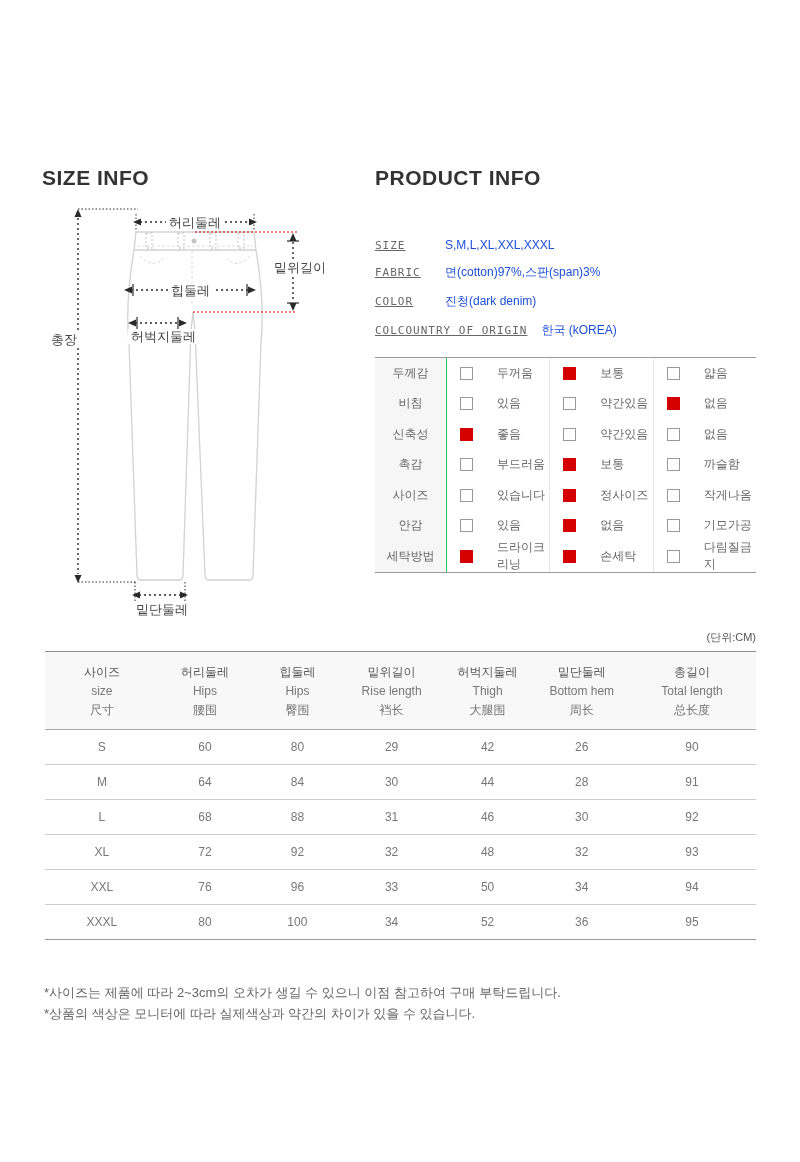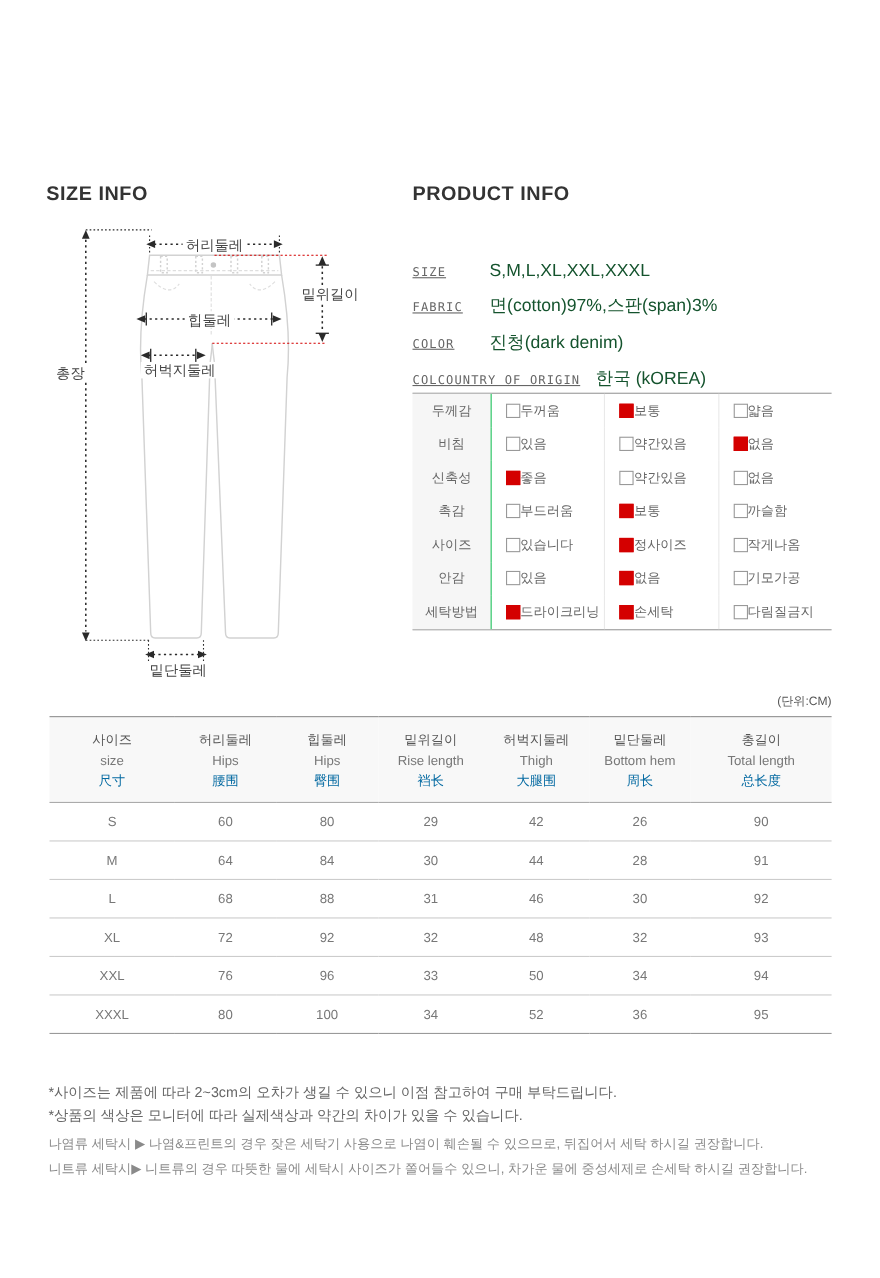--- a/index.html
+++ b/index.html
@@ -4,21 +4,21 @@
 <style>
   html,body{margin:0;padding:0;}
   body{
     width:800px;height:1162px;background:#ffffff;
     font-family:"Liberation Sans","DejaVu Sans",sans-serif;
     color:#555;overflow:hidden;
   }
   #page{position:relative;width:800px;height:1162px;background:#fff;}
 
   .section-title{
-    position:absolute;margin:0;font-size:18px;font-weight:bold;
+    position:absolute;margin:0;font-size:21px;font-weight:bold;
     color:#333;letter-spacing:0.5px;
   }
   #size-info-title{left:42px;top:166px;}
   #product-info-title{left:375px;top:166px;}
 
   
   .diagram{position:absolute;left:40px;top:198px;width:330px;height:422px;}
   .diagram svg{position:absolute;left:0;top:0;}
   .dlabel{
     position:absolute;font-size:13px;color:#444;background:#fff;
@@ -34,36 +34,36 @@
 
   
   .pf-wrap{position:absolute;left:375px;top:238px;width:382px;}
   .pf-row{display:flex;align-items:baseline;margin-bottom:12px;}
   .pf-label{
     font-family:"DejaVu Sans Mono","Liberation Mono",monospace;
     font-size:11px;color:#666;text-decoration:underline;
     letter-spacing:1px;white-space:nowrap;
   }
   .pf-row.short .pf-label{min-width:70px;}
-  .pf-value{font-size:16px;color:#14532d;}
+  .pf-value{font-size:12px;color:#1d4ed8;}
   .pf-row.origin .pf-value{margin-left:14px;}
 
   
   .attr-table{
     position:absolute;left:375px;top:357px;width:381px;
     border-top:1px solid #9a9a9a;border-bottom:1px solid #9a9a9a;
   }
   .attr-row{display:flex;height:30.5px;}
   .attr-label{
     width:71px;background:#f6f6f6;border-right:1px solid #22c55e;
     display:flex;align-items:center;justify-content:center;
     font-size:12px;color:#666;flex:none;
   }
   .attr-opt{
-    flex:1;display:flex;align-items:center;gap:0;padding-left:13px;
+    flex:1;display:flex;align-items:center;gap:24px;padding-left:13px;
     font-size:12px;color:#666;
   }
   .attr-opt + .attr-opt{border-left:1px solid #e9e9e9;}
   .cb{
     width:11px;height:11px;background:#fff;border:1px solid #999;
     flex:none;display:inline-block;
   }
   .cb.checked{background:var(--accent_red,#d40000);border-color:var(--accent_red,#d40000);}
 
   
@@ -76,21 +76,21 @@
     border-collapse:collapse;table-layout:fixed;
   }
   .size-table thead tr{
     background:#f8f8f8;
     border-top:1px solid #8f8f8f;border-bottom:1px solid #ababab;
   }
   .size-table th{font-weight:normal;padding:11px 0 9px;}
   .size-table th span{display:block;line-height:19px;font-size:12px;}
   .h-ko{color:#555;}
   .h-en{color:#777;}
-  .h-cn{color:#0369a1;}
+  .h-cn{color:#737373;}
   .size-table td{
     text-align:center;font-size:12px;color:#777;height:32px;
     border-bottom:1px solid #cccccc;
   }
   .size-table tbody tr:last-child td{border-bottom:1px solid #9a9a9a;}
 
   
   .foot-notes{position:absolute;left:44px;top:982px;width:712px;}
   .foot-notes p{margin:0;font-size:13px;color:#666;line-height:21px;}
   .wash-notes{position:absolute;left:44px;top:1029px;width:720px;}
@@ -424,18 +424,14 @@
         <td>36</td>
         <td>95</td>
       </tr>
     </tbody>
   </table>
 
   <div class="foot-notes">
     <p>*사이즈는 제품에 따라 2~3cm의 오차가 생길 수 있으니 이점 참고하여 구매 부탁드립니다.</p>
     <p>*상품의 색상은 모니터에 따라 실제색상과 약간의 차이가 있을 수 있습니다.</p>
   </div>
-  <div class="wash-notes">
-    <p>나염류 세탁시 ▶ 나염&amp;프린트의 경우 잦은 세탁기 사용으로 나염이 훼손될 수 있으므로, 뒤집어서 세탁 하시길 권장합니다.</p>
-    <p>니트류 세탁시▶ 니트류의 경우 따뜻한 물에 세탁시 사이즈가 쫄어들수 있으니, 차가운 물에 중성세제로 손세탁 하시길 권장합니다.</p>
-  </div>
 
 </div>
 
 </body></html>

